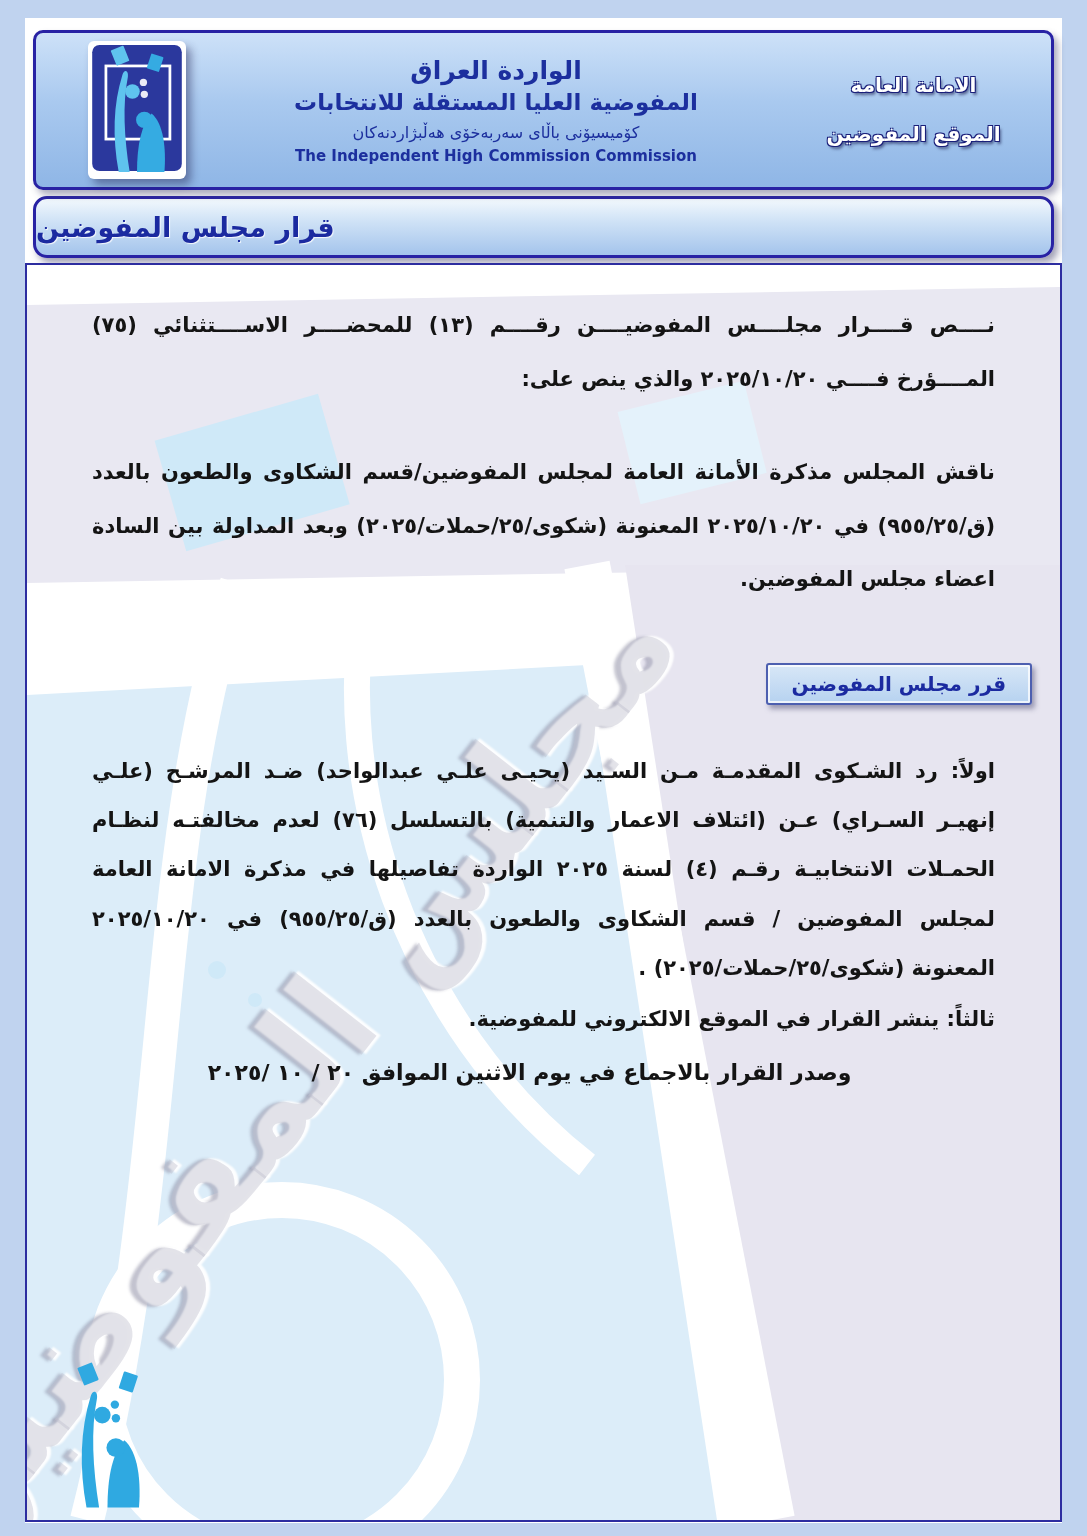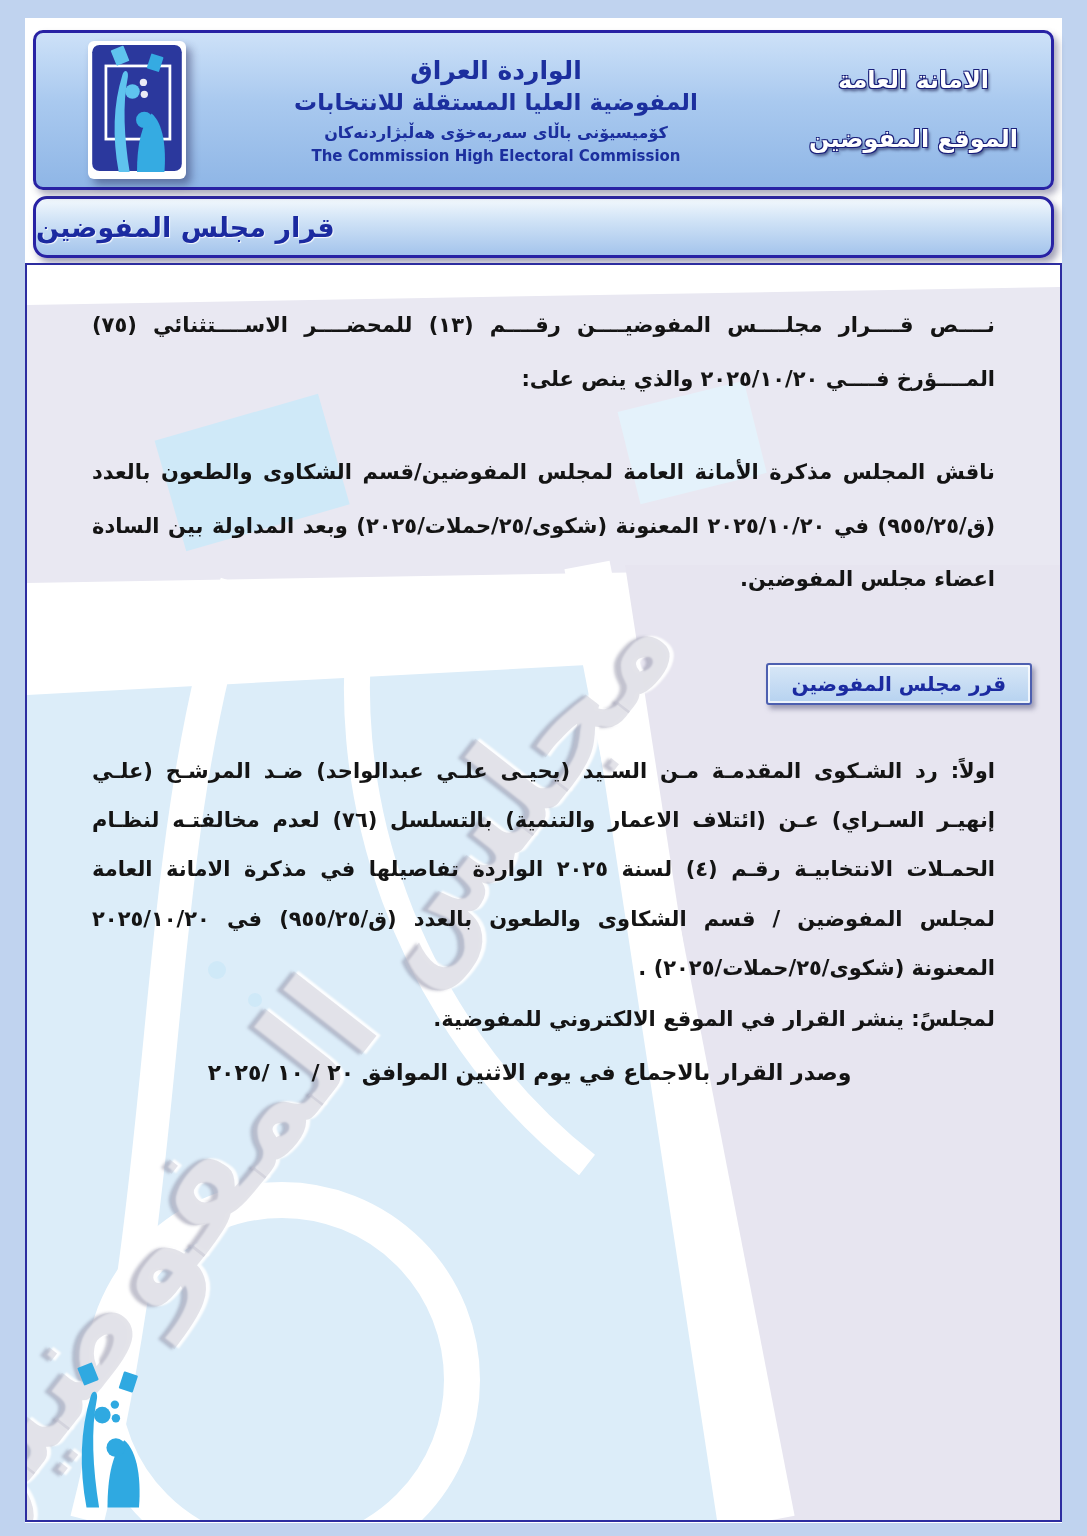--- a/index.html
+++ b/index.html
@@ -12,24 +12,24 @@
   .header-box{position:relative;margin:0 8px;height:160px;box-sizing:border-box;
       border:3px solid #2822a4;border-radius:10px;
       background:linear-gradient(180deg,#cde1f8 0%,#a9c9ef 45%,#8fb6e6 100%);
       box-shadow:4px 5px 7px rgba(70,70,110,.45);
       display:flex;align-items:center;}
   .logo-card{margin-left:52px;background:#fff;padding:3px;border-radius:6px;
       box-shadow:5px 6px 9px rgba(30,30,80,.45);flex:0 0 auto;}
   .header-center{flex:1 1 auto;text-align:center;color:#1c2f9e;direction:rtl;line-height:1.25;}
   .h-ar1{font-size:25px;font-weight:bold;}
   .h-ar2{font-size:23px;font-weight:bold;margin-top:2px;}
-  .h-ku{font-size:16px;font-weight:bold;margin-top:6px;}
+  .h-ku{font-size:16px;font-weight:normal;margin-top:6px;}
   .h-en{font-size:15px;font-weight:bold;direction:ltr;margin-top:4px;color:#1c2f9e;}
   .header-right{flex:0 0 215px;margin-right:30px;direction:rtl;text-align:center;
-      font-size:24px;font-weight:bold;color:#ffffff;line-height:2.45;
+      font-size:20px;font-weight:bold;color:#ffffff;line-height:2.45;
       text-shadow:-1px -1px 0 #1a1f7a,1px -1px 0 #1a1f7a,-1px 1px 0 #1a1f7a,1px 1px 0 #1a1f7a,2px 3px 3px rgba(10,10,60,.55);}
 
   
   .title-bar{margin:6px 8px 0 8px;height:62px;box-sizing:border-box;border:3px solid #2822a4;border-radius:14px;
       background:linear-gradient(180deg,#f2f8fd 0%,#cfe2f6 40%,#a4c4ec 100%);
       box-shadow:4px 5px 7px rgba(70,70,110,.5);
       display:flex;align-items:center;justify-content:flex-start;}
   .title-bar span{font-size:27px;font-weight:bold;color:#1b2aa0;direction:rtl;
       text-shadow:1px 1px 1px rgba(255,255,255,.85);}
 
@@ -73,21 +73,21 @@
           <circle cx="57" cy="42" r="4" fill="#ffffff" opacity="0.9"></circle>
           <circle cx="58" cy="55" r="4" fill="#ffffff" opacity="0.9"></circle>
           <path d="M50,140 C50,110 55,88 66,76 C79,87 82,114 80,140 Z" fill="#35abe2"></path>
           <circle cx="58" cy="83" r="9" fill="#35abe2"></circle>
         </svg>
       </div>
       <div class="header-center">
         <div class="h-ar1">الواردة العراق</div>
         <div class="h-ar2">المفوضية العليا المستقلة للانتخابات</div>
         <div class="h-ku">كۆمیسیۆنی باڵای سەربەخۆی هەڵبژاردنەکان</div>
-        <div class="h-en">The Commission High Electoral Commission</div>
+        <div class="h-en">The Independent High Commission Commission</div>
       </div>
       <div class="header-right">
         <div>الامانة العامة</div>
         <div>الموقع المفوضين</div>
       </div>
     </div>
 
     <div class="title-bar">
       <span>قرار مجلس المفوضين</span>
     </div>
@@ -110,21 +110,21 @@
 
       <div class="wm-text">مجلس المفوضين</div>
 
       <div class="content">
         <p class="para intro">نــــص قــــرار مجلــــس المفوضيــــن رقــــم (١٣) للمحضــــر الاســــتثنائي (٧٥) المــــؤرخ فــــي ٢٠٢٥/١٠/٢٠ والذي ينص على:</p>
         <p class="para discussion">ناقش المجلس مذكرة الأمانة العامة لمجلس المفوضين/قسم الشكاوى والطعون بالعدد (ق/٩٥٥/٢٥) في ٢٠٢٥/١٠/٢٠ المعنونة (شكوى/٢٥/حملات/٢٠٢٥) وبعد المداولة بين السادة اعضاء مجلس المفوضين.</p>
         <div class="decision-label">
           <span>قرر مجلس المفوضين</span>
         </div>
         <p class="para item">اولاً: رد الشـكوى المقدمـة مـن السـيد (يحيـى علـي عبدالواحد) ضـد المرشـح (علـي إنهيـر السـراي) عـن (ائتلاف الاعمار والتنمية) بالتسلسل (٧٦) لعدم مخالفتـه لنظـام الحمـلات الانتخابيـة رقـم (٤) لسنة ٢٠٢٥ الواردة تفاصيلها في مذكرة الامانة العامة لمجلس المفوضين / قسم الشكاوى والطعون بالعدد (ق/٩٥٥/٢٥) في ٢٠٢٥/١٠/٢٠ المعنونة (شكوى/٢٥/حملات/٢٠٢٥) .</p>
-        <p class="para item">لمجلسً: ينشر القرار في الموقع الالكتروني للمفوضية.</p>
+        <p class="para item">ثالثاً: ينشر القرار في الموقع الالكتروني للمفوضية.</p>
         <p class="para item closing">وصدر القرار بالاجماع في يوم الاثنين الموافق  ٢٠ / ١٠ /٢٠٢٥</p>
       </div>
 
       <div class="footer-logo">
         <svg width="105" height="152" viewBox="0 0 100 140">
           <rect x="24" y="4" width="15" height="18" rx="1" fill="#2fa9e1" transform="rotate(-22 31 13)"></rect>
           <rect x="63" y="12" width="14" height="17" rx="1" fill="#2fa9e1" transform="rotate(18 70 20)"></rect>
           <path d="M30,140 C23,102 24,66 34,34 C36,27 41,29 40,36 C34,66 36,102 42,140 Z" fill="#2fa9e1"></path>
           <circle cx="45" cy="52" r="8" fill="#2fa9e1"></circle>
           <circle cx="57" cy="42" r="4" fill="#2fa9e1"></circle>

